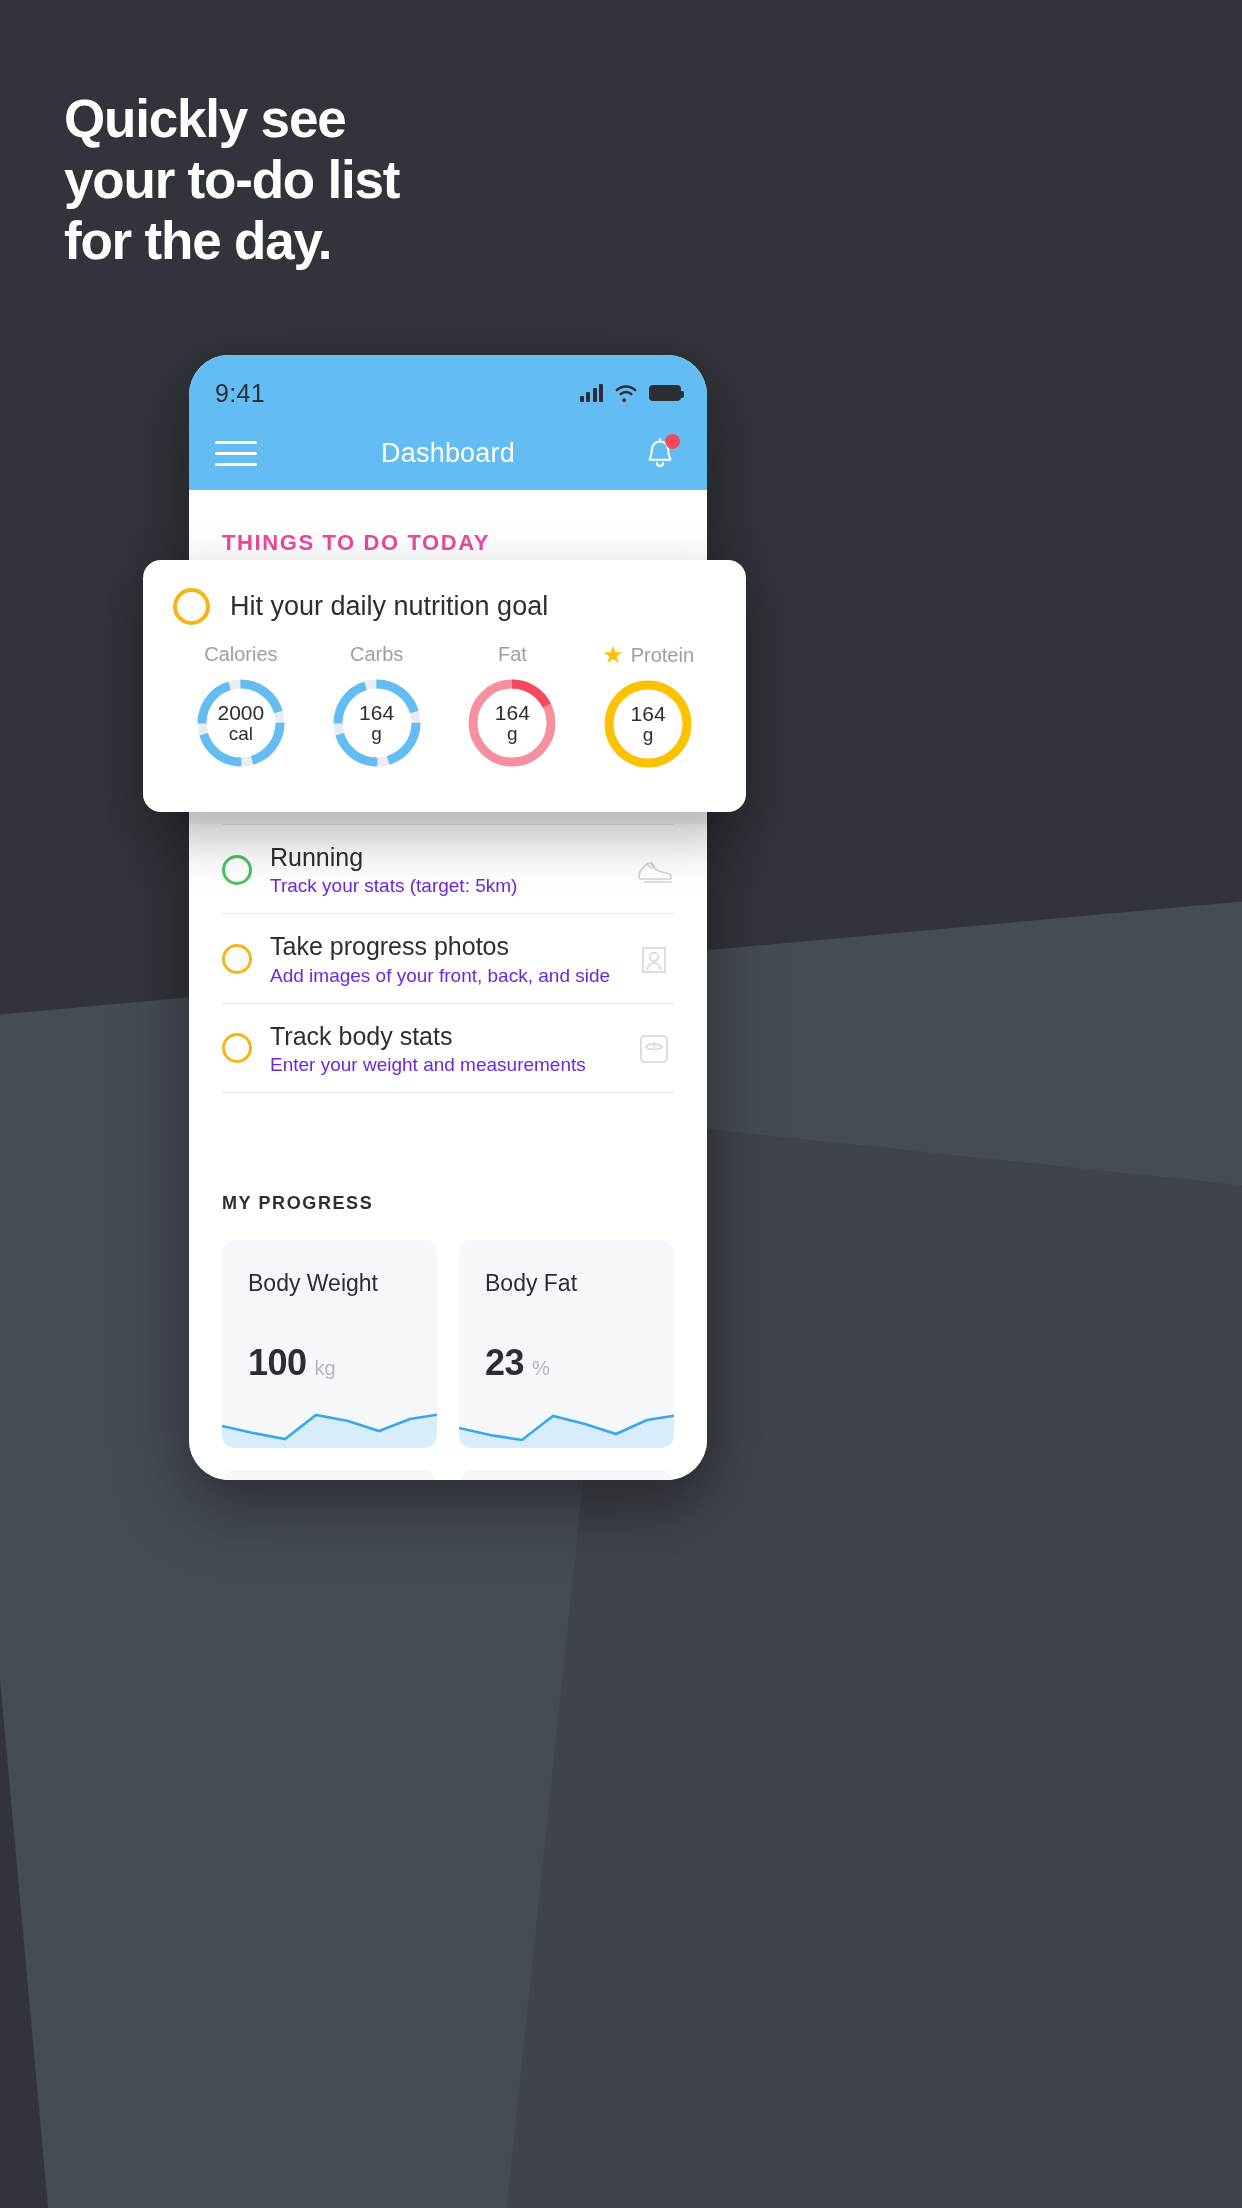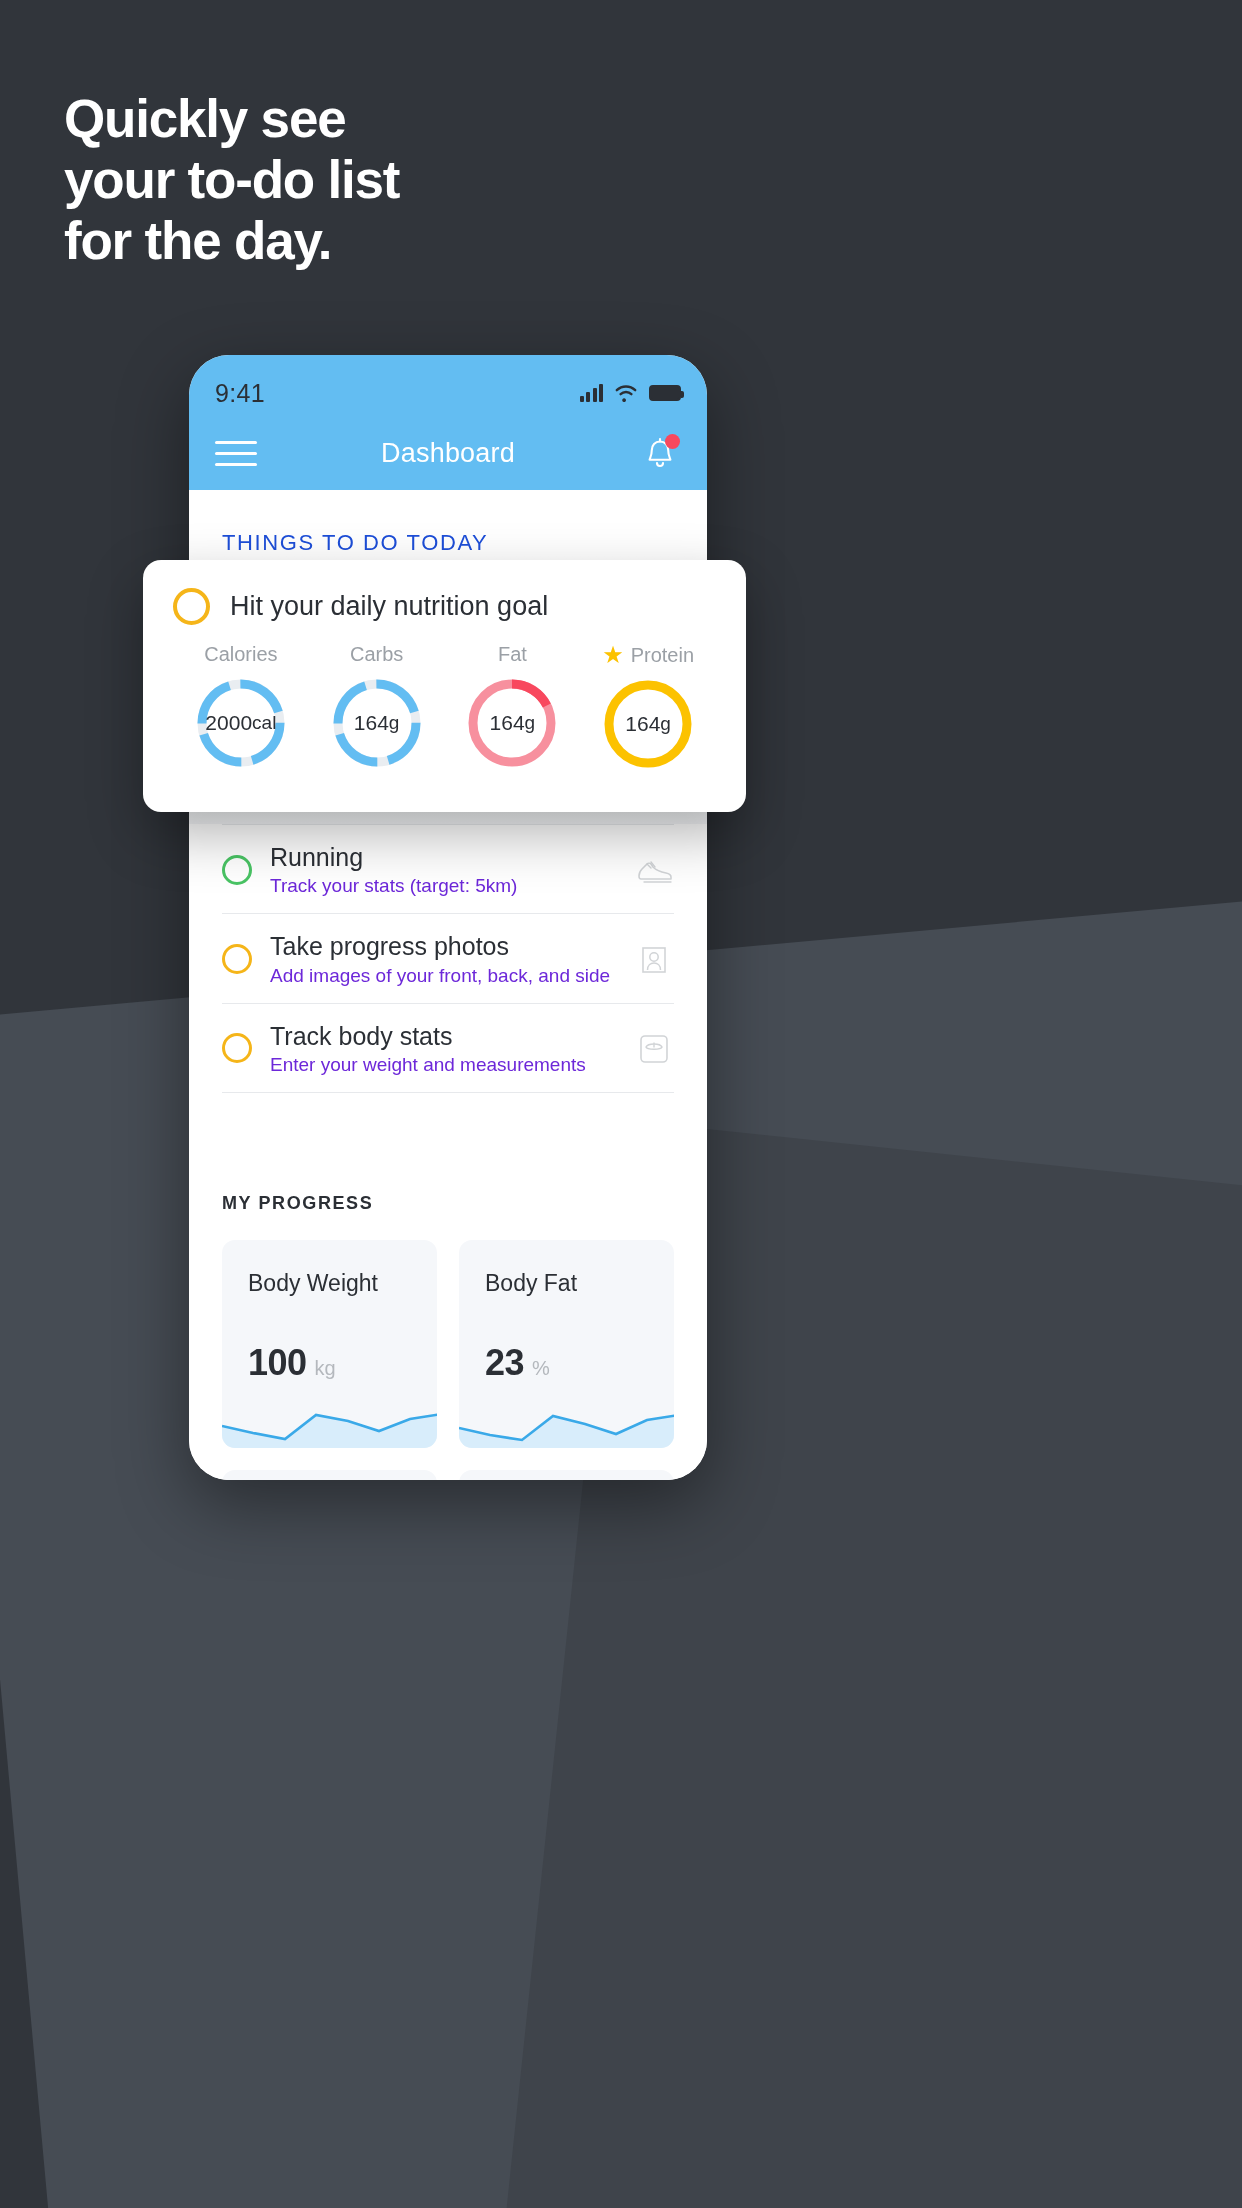--- a/index.html
+++ b/index.html
@@ -116,21 +116,21 @@
   .bell-wrap { margin-left: auto; position: relative; width: 42px; height: 42px; cursor:pointer; }
   .bell-dot {
     position: absolute; right: 1px; top: 1px;
     width: 15px; height: 15px; border-radius: 50%; background: #f8485e;
   }
 
   
   .app-body { background: #ffffff; height: calc(100% - 135px); position: relative; }
 
   .section-title {
-    font-size: 22px; font-weight: normal; color: #1d4ed8;
+    font-size: 22px; font-weight: bold; color: #ec4899;
     letter-spacing: 1.6px; padding: 40px 0 0 33px;
   }
 
   
   .spacer-behind { height: 268px; background: linear-gradient(180deg,#ffffff 0%,#f4f6f8 100%); }
 
   
   .todo-list { padding: 0 33px; }
   .todo-item {
     display: flex; align-items: center; gap: 18px;
@@ -190,21 +190,21 @@
   .macro { flex: 1 1 0; display: flex; flex-direction: column; align-items: center; }
   .macro-label {
     font-size: 20px; color: #9ba0a6; margin-bottom: 10px;
     display: flex; align-items: center; gap: 7px;
   }
   .star { color: #fcc200; font-size: 24px; line-height: 1; }
   .donut { position: relative; width: 94px; height: 94px; }
   .donut svg { display: block; }
   .donut-center {
     position: absolute; inset: 0; display: flex;
-    flex-direction: row; align-items: center; justify-content: center;
+    flex-direction: column; align-items: center; justify-content: center;
     line-height: 1.1;
   }
   .donut-num { font-size: 21px; color: #2b2f35; font-weight: 500; }
   .donut-unit { font-size: 19px; color: #2b2f35; font-weight: 500; }
 </style>
 </head>
 <body>
 
 <div class="bg-band"></div>
 <div class="bg-band-2"></div>

